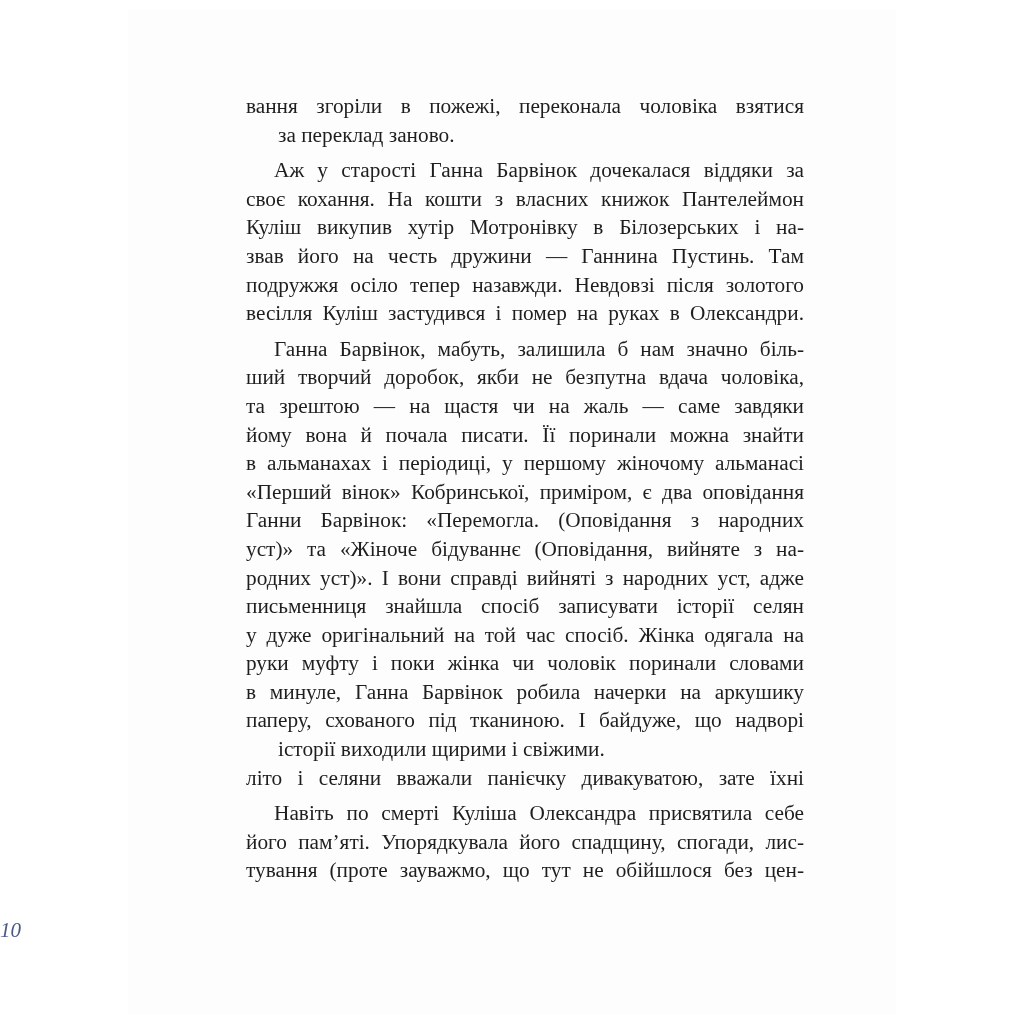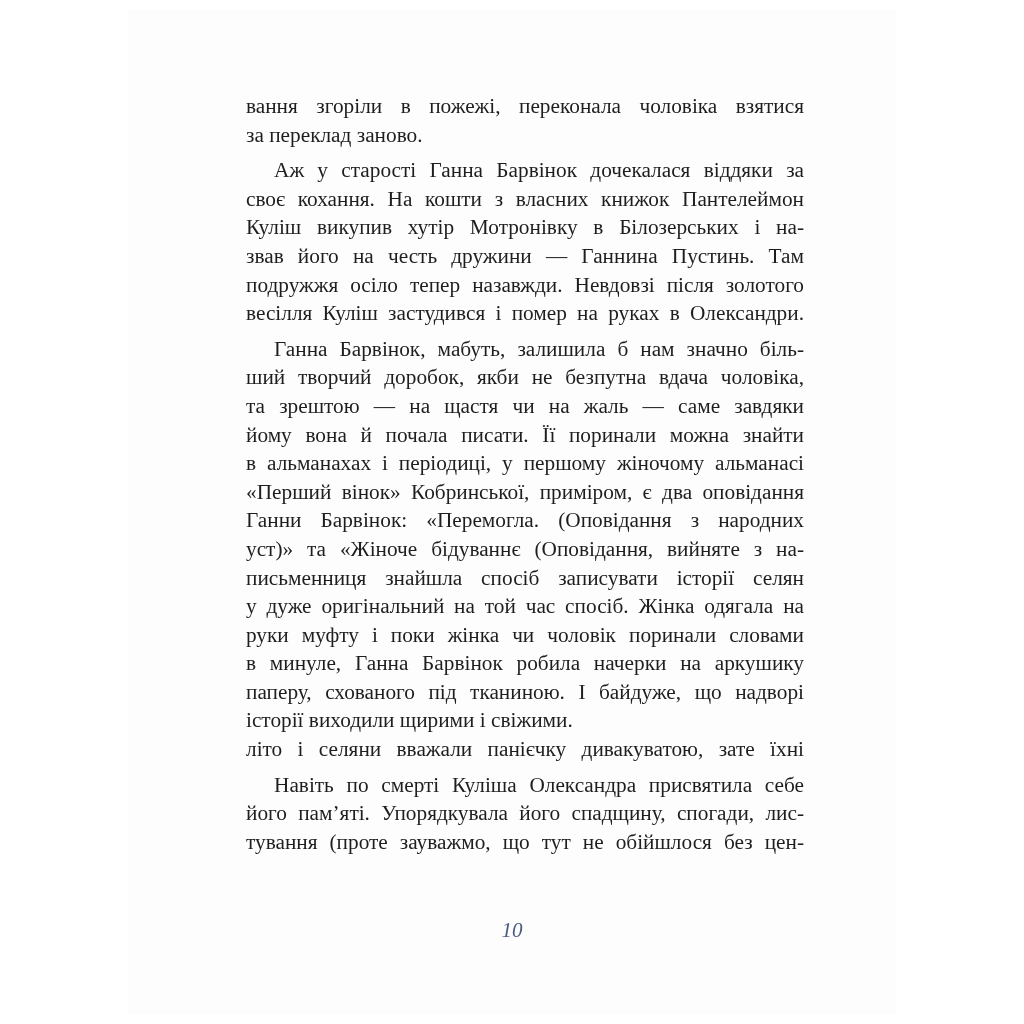--- a/index.html
+++ b/index.html
@@ -45,27 +45,28 @@
       text-align: justify;
       text-align-last: justify;
       overflow: visible;
     }
     .line.indent {
       padding-left: 28px;
       margin-top: 7px;
     }
     .line.last {
       text-align-last: left;
+      margin-left: 32px;
     }
     .page-number {
       position: absolute;
       left: 0;
       width: 1024px;
       top: 918px;
-      text-align: center;
+      text-align: left;
       font-family: "Liberation Serif", "DejaVu Serif", serif;
       font-style: italic;
       font-size: 21px;
       color: #4a5a86;
     }
   </style>
 </head>
 <body>
 
 <div class="canvas">
@@ -89,20 +90,21 @@
 
     <div>
       <span class="line indent">Ганна Барвінок, мабуть, залишила б нам значно біль-</span>
       <span class="line">ший творчий доробок, якби не безпутна вдача чоловіка,</span>
       <span class="line">та зрештою — на щастя чи на жаль — саме завдяки</span>
       <span class="line">йому вона й почала писати. Її поринали можна знайти</span>
       <span class="line">в альманахах і періодиці, у першому жіночому альманасі</span>
       <span class="line">«Перший вінок» Кобринської, приміром, є два оповідання</span>
       <span class="line">Ганни Барвінок: «Перемогла. (Оповідання з народних</span>
       <span class="line">уст)» та «Жіноче бідуваннє (Оповідання, вийняте з на-</span>
+      <span class="line">родних уст)». І вони справді вийняті з народних уст, адже</span>
       <span class="line">письменниця знайшла спосіб записувати історії селян</span>
       <span class="line">у дуже оригінальний на той час спосіб. Жінка одягала на</span>
       <span class="line">руки муфту і поки жінка чи чоловік поринали словами</span>
       <span class="line">в минуле, Ганна Барвінок робила начерки на аркушику</span>
       <span class="line">паперу, схованого під тканиною. І байдуже, що надворі</span>
       <span class="line last">історії виходили щирими і свіжими.</span>
       <span class="line">літо і селяни вважали панієчку дивакуватою, зате їхні</span>
     </div>
 
     <div>

